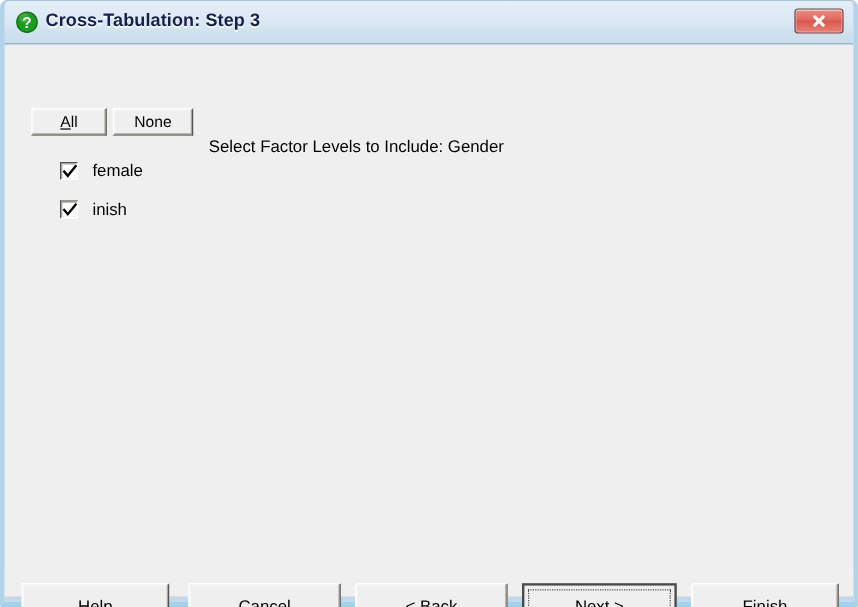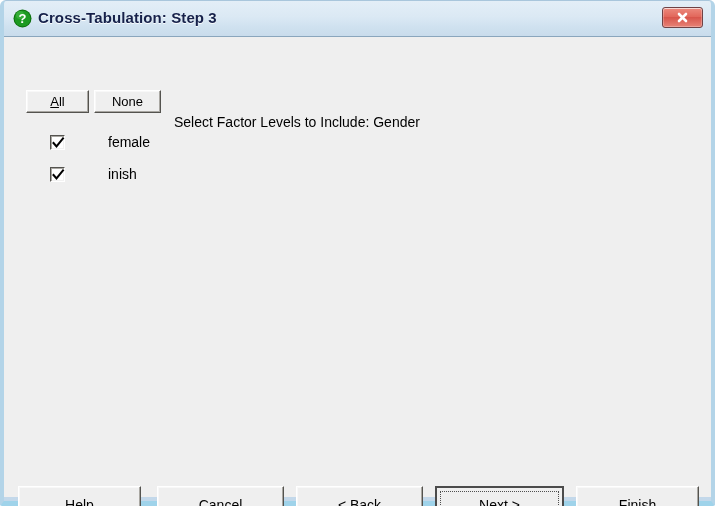--- a/index.html
+++ b/index.html
@@ -123,21 +123,20 @@
   }
 
   
   #level-list { position: absolute; left: 46px; top: 89px; }
   .level-row {
     display: flex;
     align-items: center;
     height: 32px;
     cursor: default;
     user-select: none;
-    gap: 31px;
   }
   .cbox {
     position: relative;
     width: 15px; height: 15px;
     box-sizing: border-box;
     background: #ffffff;
     border-top: 1px solid #54534f;
     border-left: 1px solid #54534f;
     border-right: 1px solid #ffffff;
     border-bottom: 1px solid #ffffff;

